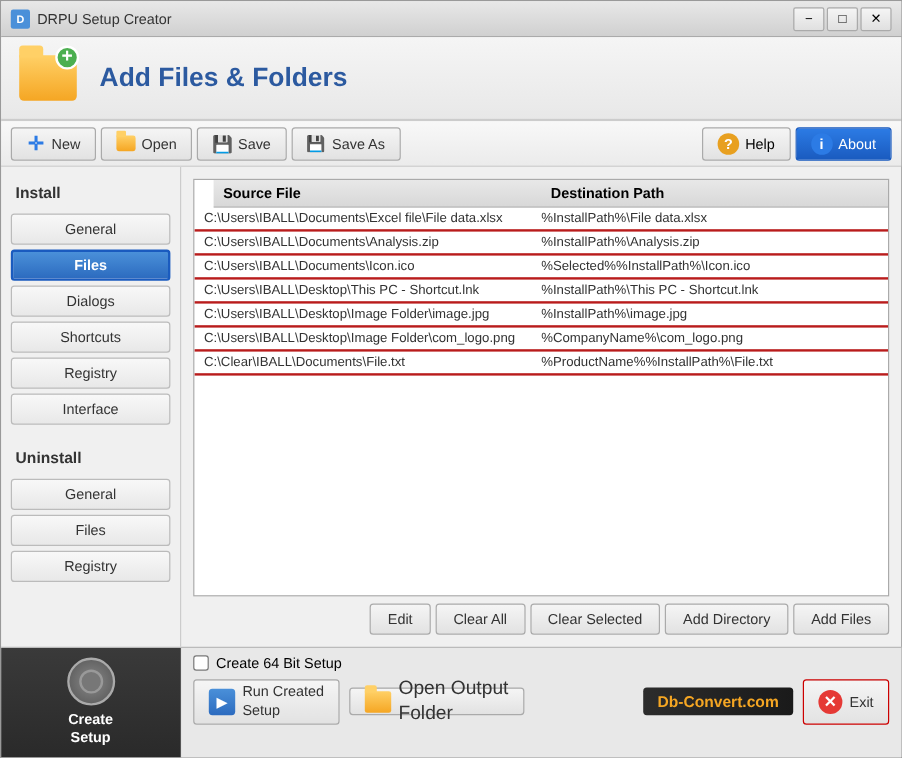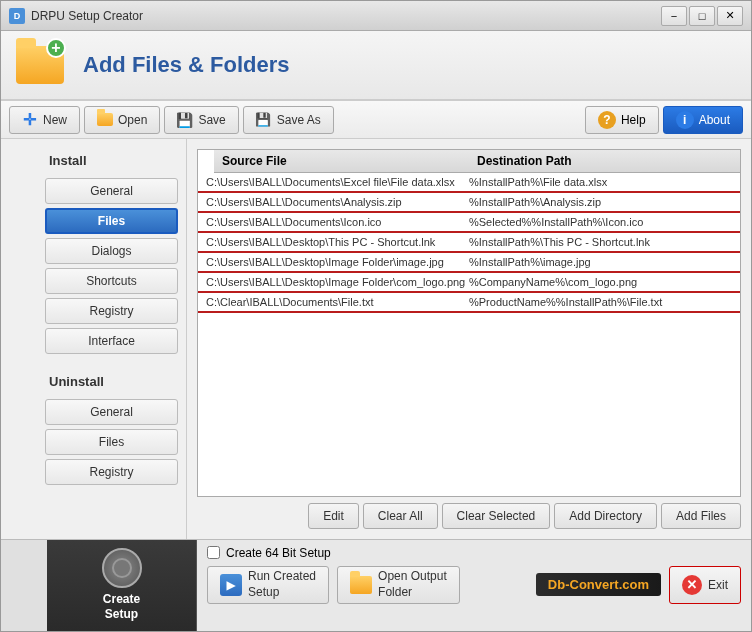--- a/index.html
+++ b/index.html
@@ -149,21 +149,20 @@
       display: flex; align-items: center; gap: 5px;
       border-radius: 3px;
       cursor: pointer;
       color: white;
       font-size: 12px;
     }
     .main-content {
       display: flex;
       flex: 1;
       overflow: hidden;
-      padding-left: 36px;
     }
     .sidebar {
       width: 150px;
       background: #f0f0f0;
       border-right: 1px solid #ccc;
       padding: 10px 8px;
       display: flex;
       flex-direction: column;
       gap: 4px;
     }
@@ -246,21 +245,20 @@
     }
     .create-setup-panel {
       width: 150px;
       background: linear-gradient(to bottom, #3a3a3a, #2a2a2a);
       display: flex;
       flex-direction: column;
       align-items: center;
       justify-content: center;
       padding: 8px;
       border-right: 1px solid #555;
-      margin-left: 46px;
     }
     .create-setup-icon {
       width: 40px;
       height: 40px;
       background: radial-gradient(circle, #888 0%, #555 100%);
       border-radius: 50%;
       margin-bottom: 4px;
       display: flex; align-items: center; justify-content: center;
       position: relative;
       border: 2px solid #aaa;
@@ -293,27 +291,27 @@
     .run-icon {
       width: 22px;
       height: 22px;
       background: linear-gradient(to bottom, #4a90d9, #2c6bbf);
       border-radius: 3px;
       display: flex; align-items: center; justify-content: center;
       color: white;
       font-size: 12px;
     }
     .output-folder-btn {
-      height: 38px;
+      height: 23px;
       padding: 0 12px;
       border: 1px solid #aaa;
       background: linear-gradient(to bottom, #f5f5f5, #e2e2e2);
       cursor: pointer;
       border-radius: 3px;
-      font-size: 12px;
+      font-size: 16px;
       display: flex; align-items: center; gap: 6px;
       color: #333;
     }
     .folder-small {
       width: 22px;
       height: 18px;
       background: linear-gradient(to bottom, #ffd066, #f5a623);
       border-radius: 0 2px 2px 2px;
       position: relative;
     }

